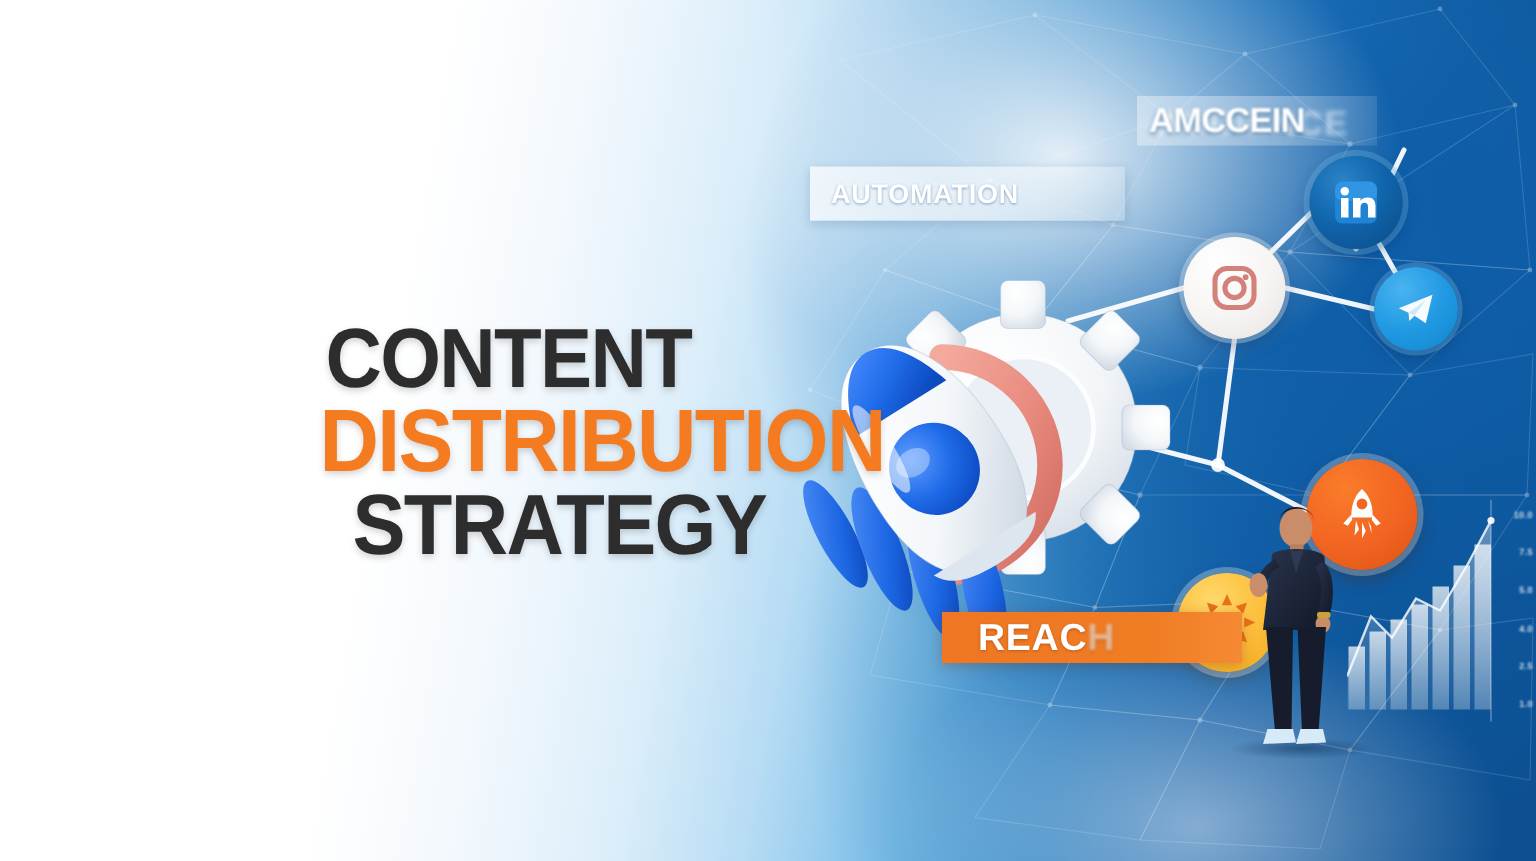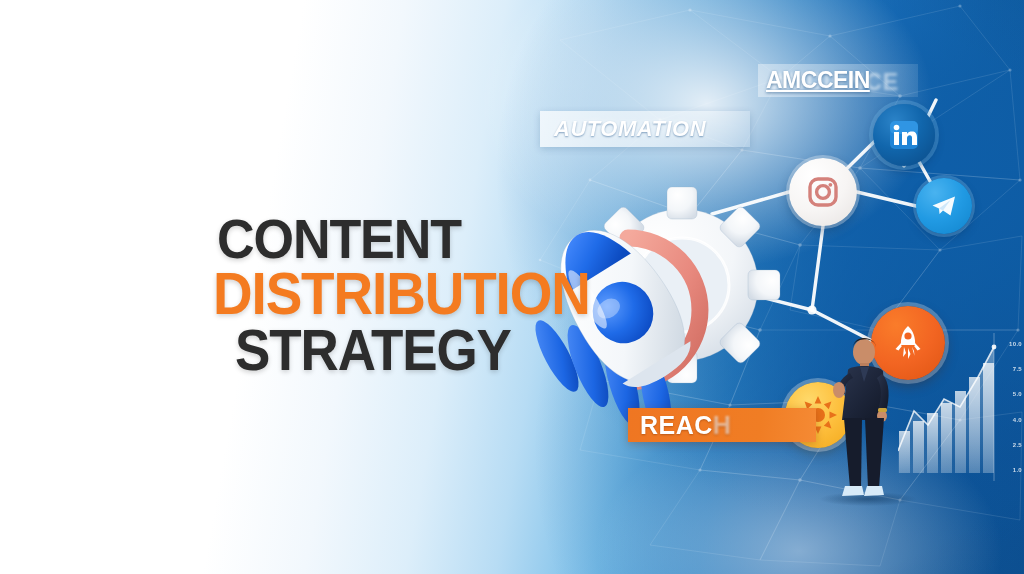--- a/index.html
+++ b/index.html
@@ -107,57 +107,55 @@
     left: 540px;
     top: 111px;
     width: 196px;
     height: 36px;
     padding-left: 14px;
     background: linear-gradient(100deg, rgba(255,255,255,0.72) 0%, rgba(255,255,255,0.52) 55%, rgba(255,255,255,0.18) 100%);
     box-shadow: 0 2px 7px rgba(10,60,110,0.18);
   }
   .banner-automation .banner-text {
     color: #ffffff;
-    font-size: 22px;
+    font-size: 18px;
     text-shadow: 0 1px 2px rgba(40,90,140,0.55), 0 0 6px rgba(255,255,255,0.5);
     filter: blur(0.35px);
-    font-style: italic;
   }
   .banner-audience {
     left: 758px;
     top: 64px;
     width: 152px;
     height: 33px;
     padding-left: 8px;
     background: linear-gradient(100deg, rgba(255,255,255,0.40) 0%, rgba(255,255,255,0.28) 60%, rgba(255,255,255,0.10) 100%);
   }
   .banner-audience .banner-text {
     color: #ffffff;
     font-size: 23px;
     letter-spacing: -0.5px;
     text-shadow: 0 1px 3px rgba(20,70,120,0.6);
     filter: blur(0.75px);
-    text-decoration: underline;
   }
   .banner-audience .ghost-text {
     position: absolute;
     left: 13px;
     top: 5px;
     color: rgba(255,255,255,0.55);
     font-size: 23px;
     font-weight: bold;
     letter-spacing: 1px;
     filter: blur(1.6px);
   }
   .banner-reach {
     left: 628px;
     top: 408px;
     width: 176px;
     height: 34px;
-    padding-left: 12px;
+    padding-left: 24px;
     background: linear-gradient(95deg, #ef7622 0%, #f07d24 70%, #f58a34 100%);
     box-shadow: 0 2px 8px rgba(120,50,10,0.3);
   }
   .banner-reach .banner-text {
     color: #ffffff;
     font-size: 25px;
     letter-spacing: 0.5px;
     text-shadow: 0 1px 2px rgba(120,50,10,0.45);
     filter: blur(0.3px);
   }

